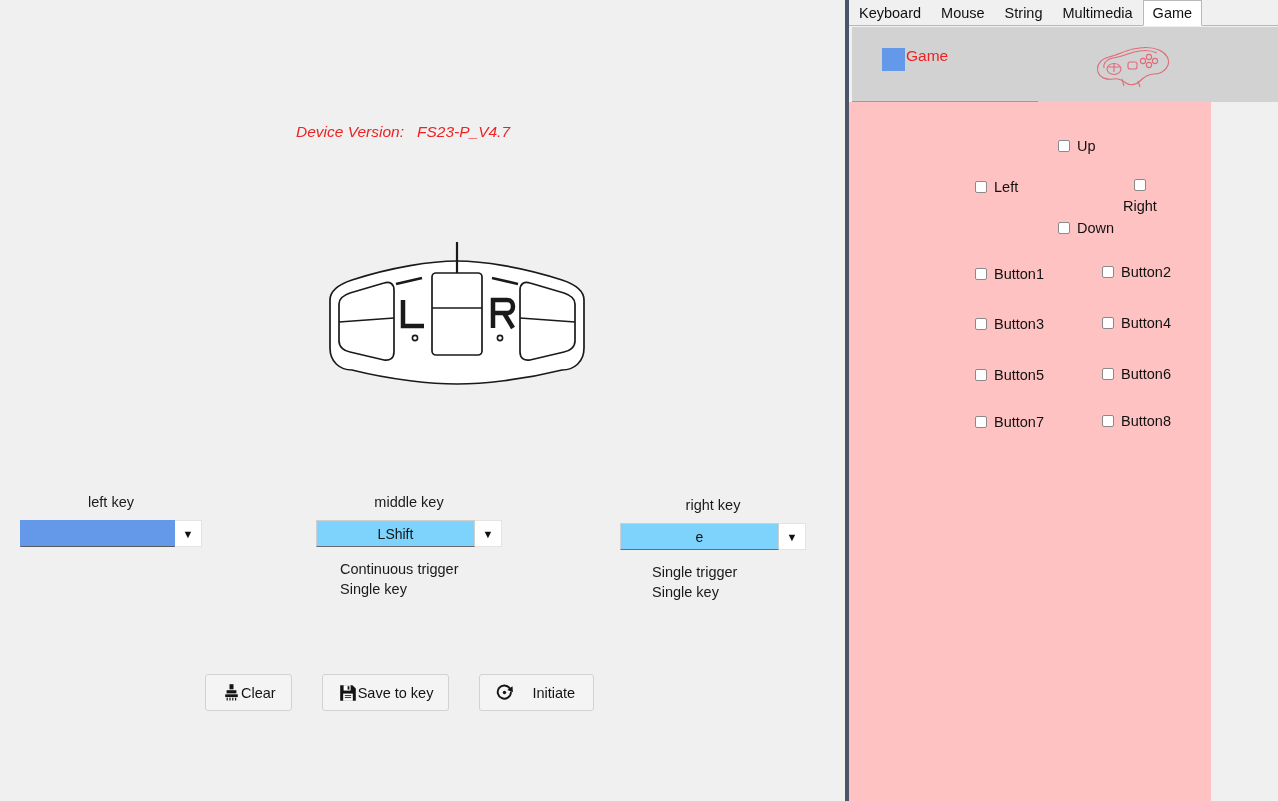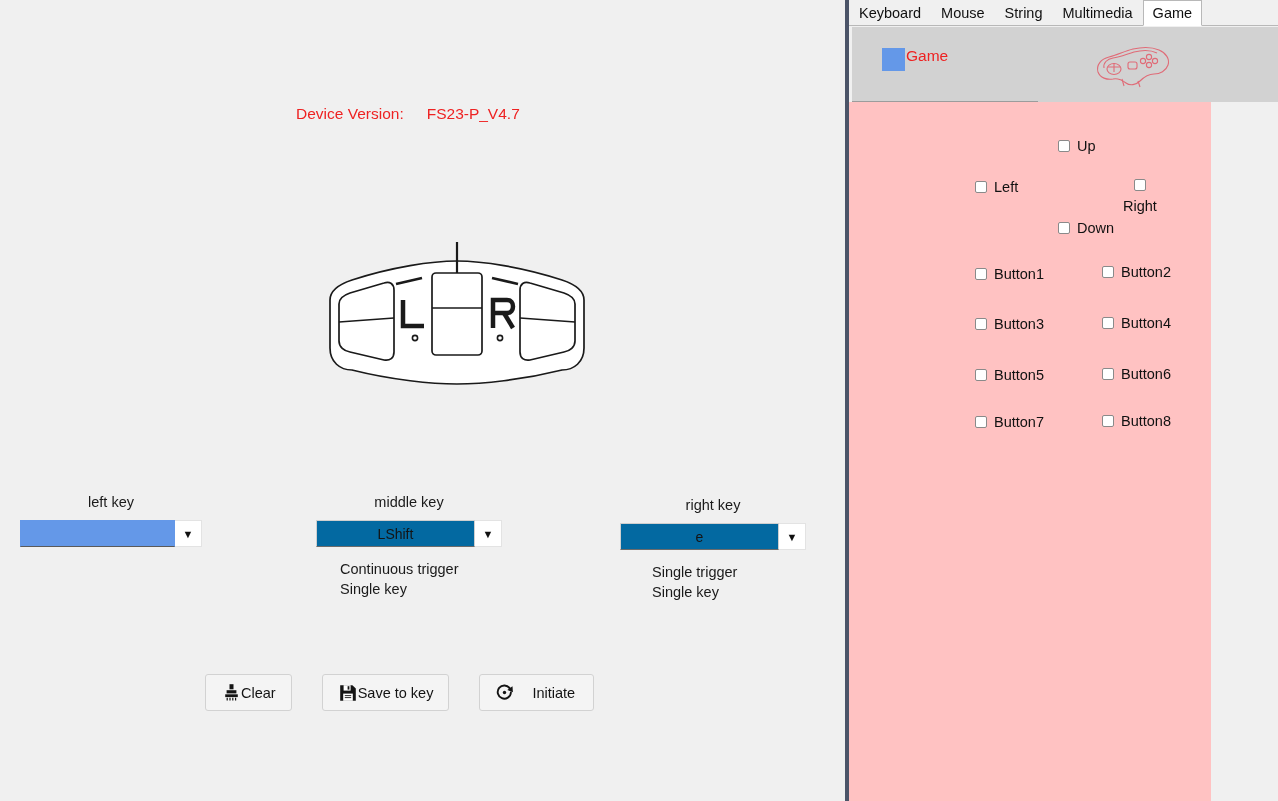--- a/index.html
+++ b/index.html
@@ -38,24 +38,25 @@
   .status-text {
     color: #ee2222;
     font-size: 15.5px;
     white-space: nowrap;
   }
   .usb-icon { display: block; }
 
   .version-row {
     position: absolute;
     left: 296px;
-    top: 105px;
+    top: 123px;
     display: flex;
     align-items: baseline;
-    gap: 23px;
+    gap: 13px;
+    font-style: italic;
   }
   .version-label, .version-value {
     color: #ee2222;
     font-size: 15.5px;
     white-space: nowrap;
   }
 
   #device-graphic {
     position: absolute;
     left: 312px;
@@ -75,21 +76,21 @@
   }
   .combo {
     position: relative;
     display: flex;
     height: 27px;
     margin-top: 10px;
     box-sizing: border-box;
   }
   .combo .combo-value {
     flex: 1;
-    background: #0369a1;
+    background: #7dd3fc;
     border: 1px solid #cfcfcf;
     border-bottom: 1px solid #6b6b6b;
     box-sizing: border-box;
     display: flex;
     align-items: center;
     justify-content: center;
     font-size: 14px;
     color: #141414;
     overflow: hidden;
     white-space: nowrap;

